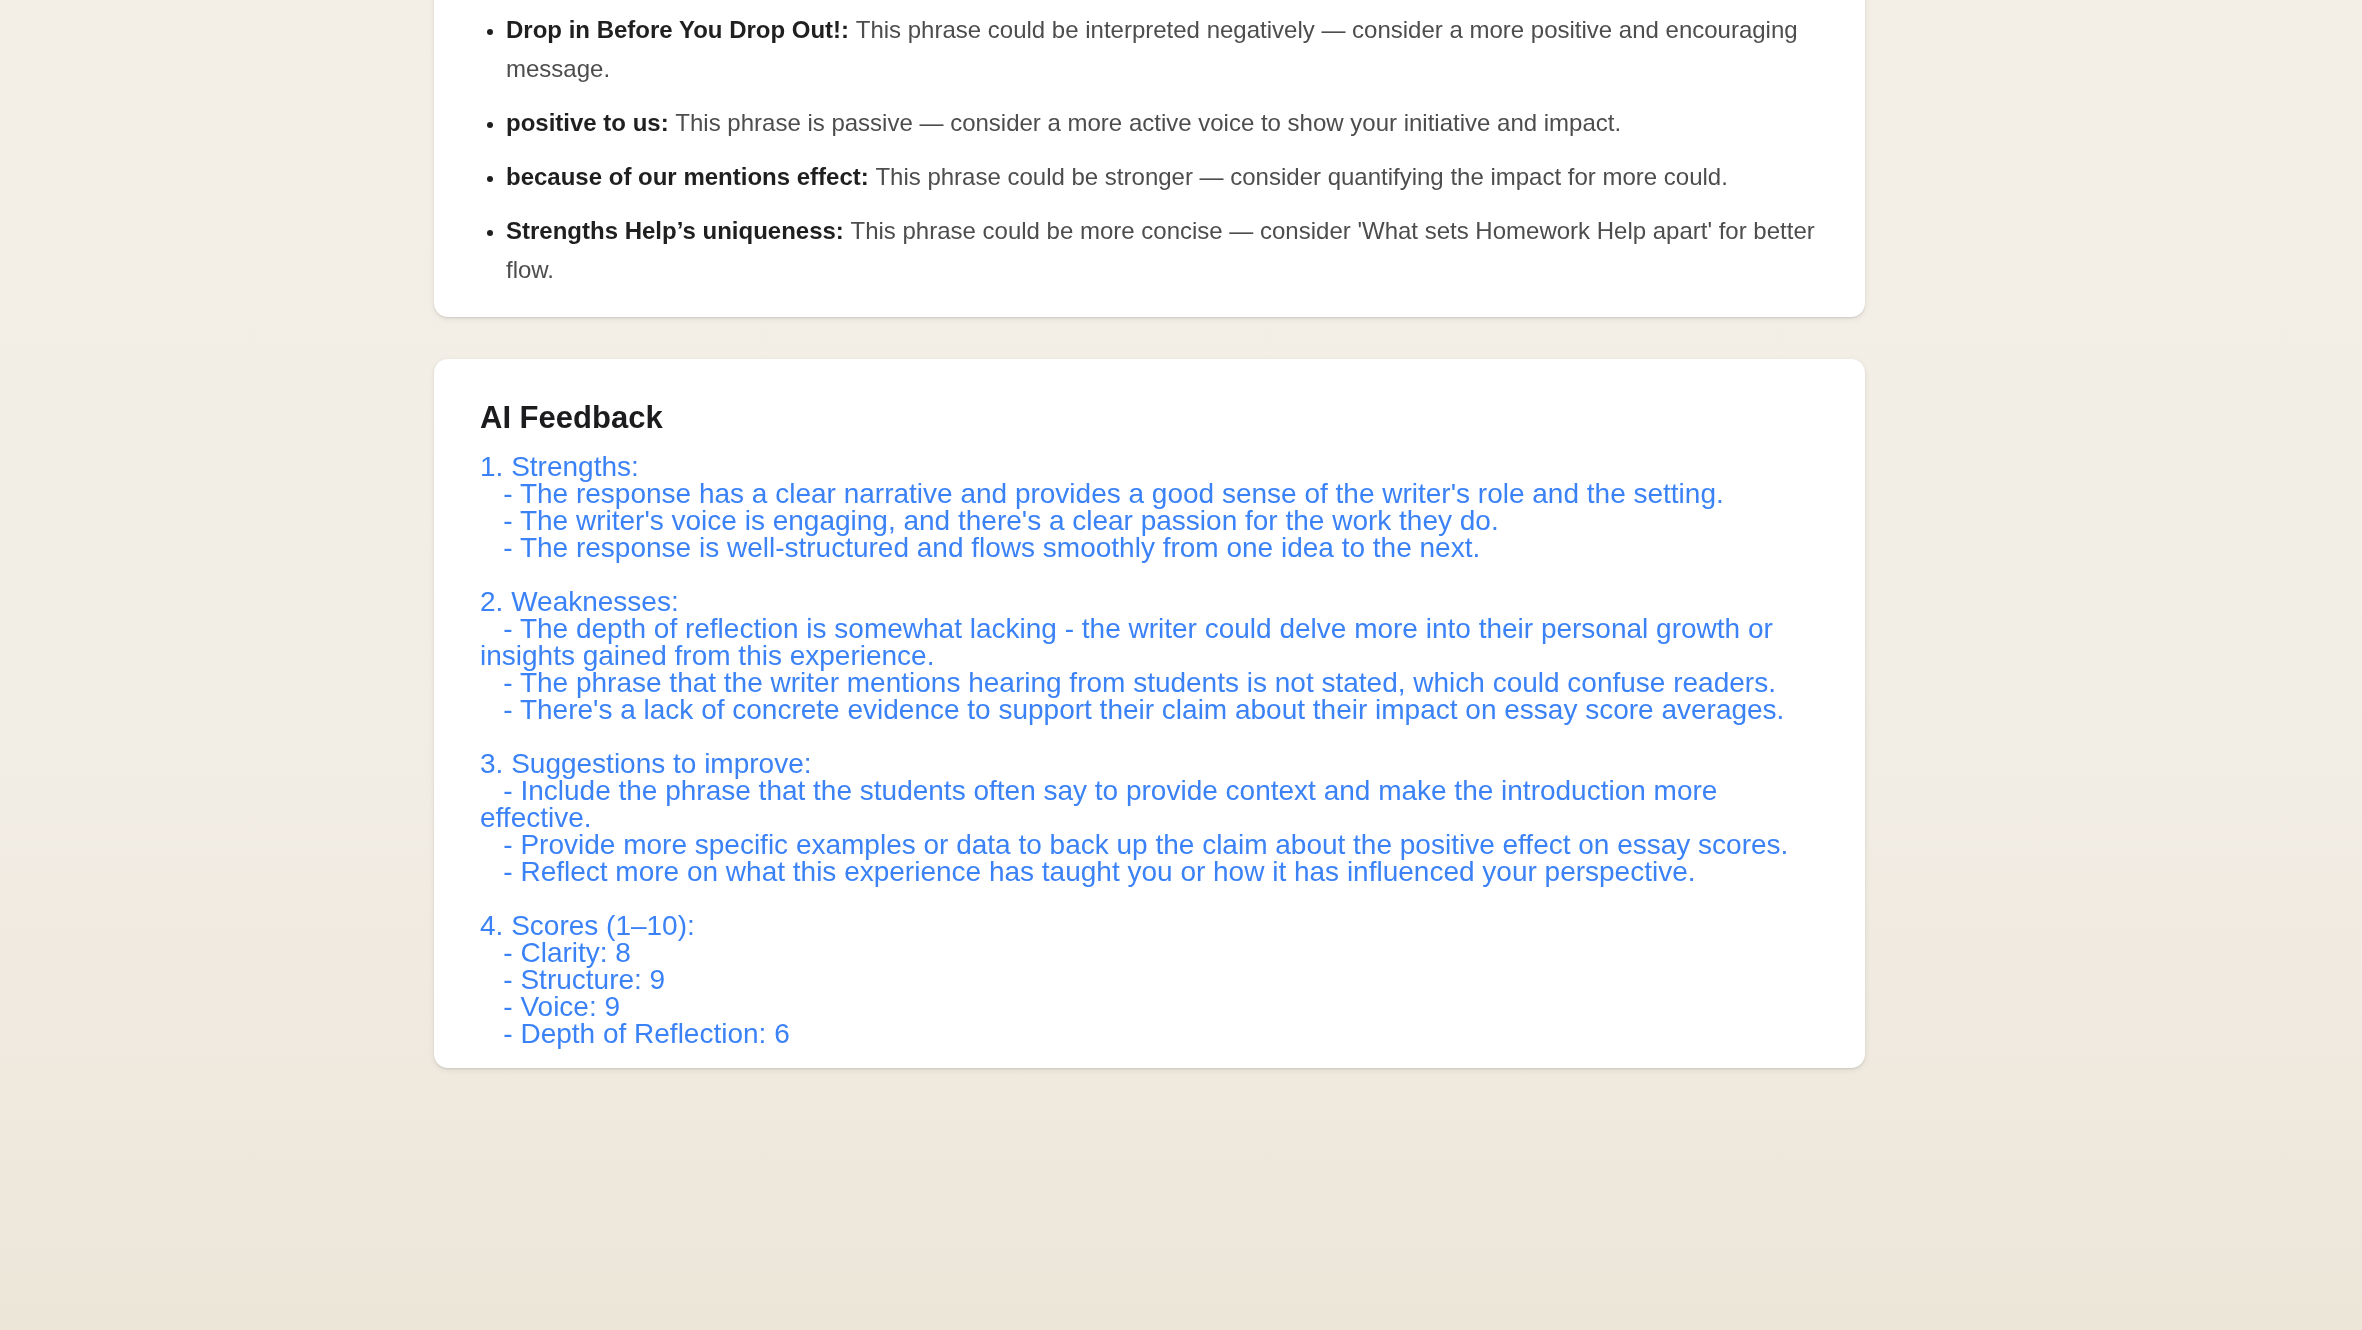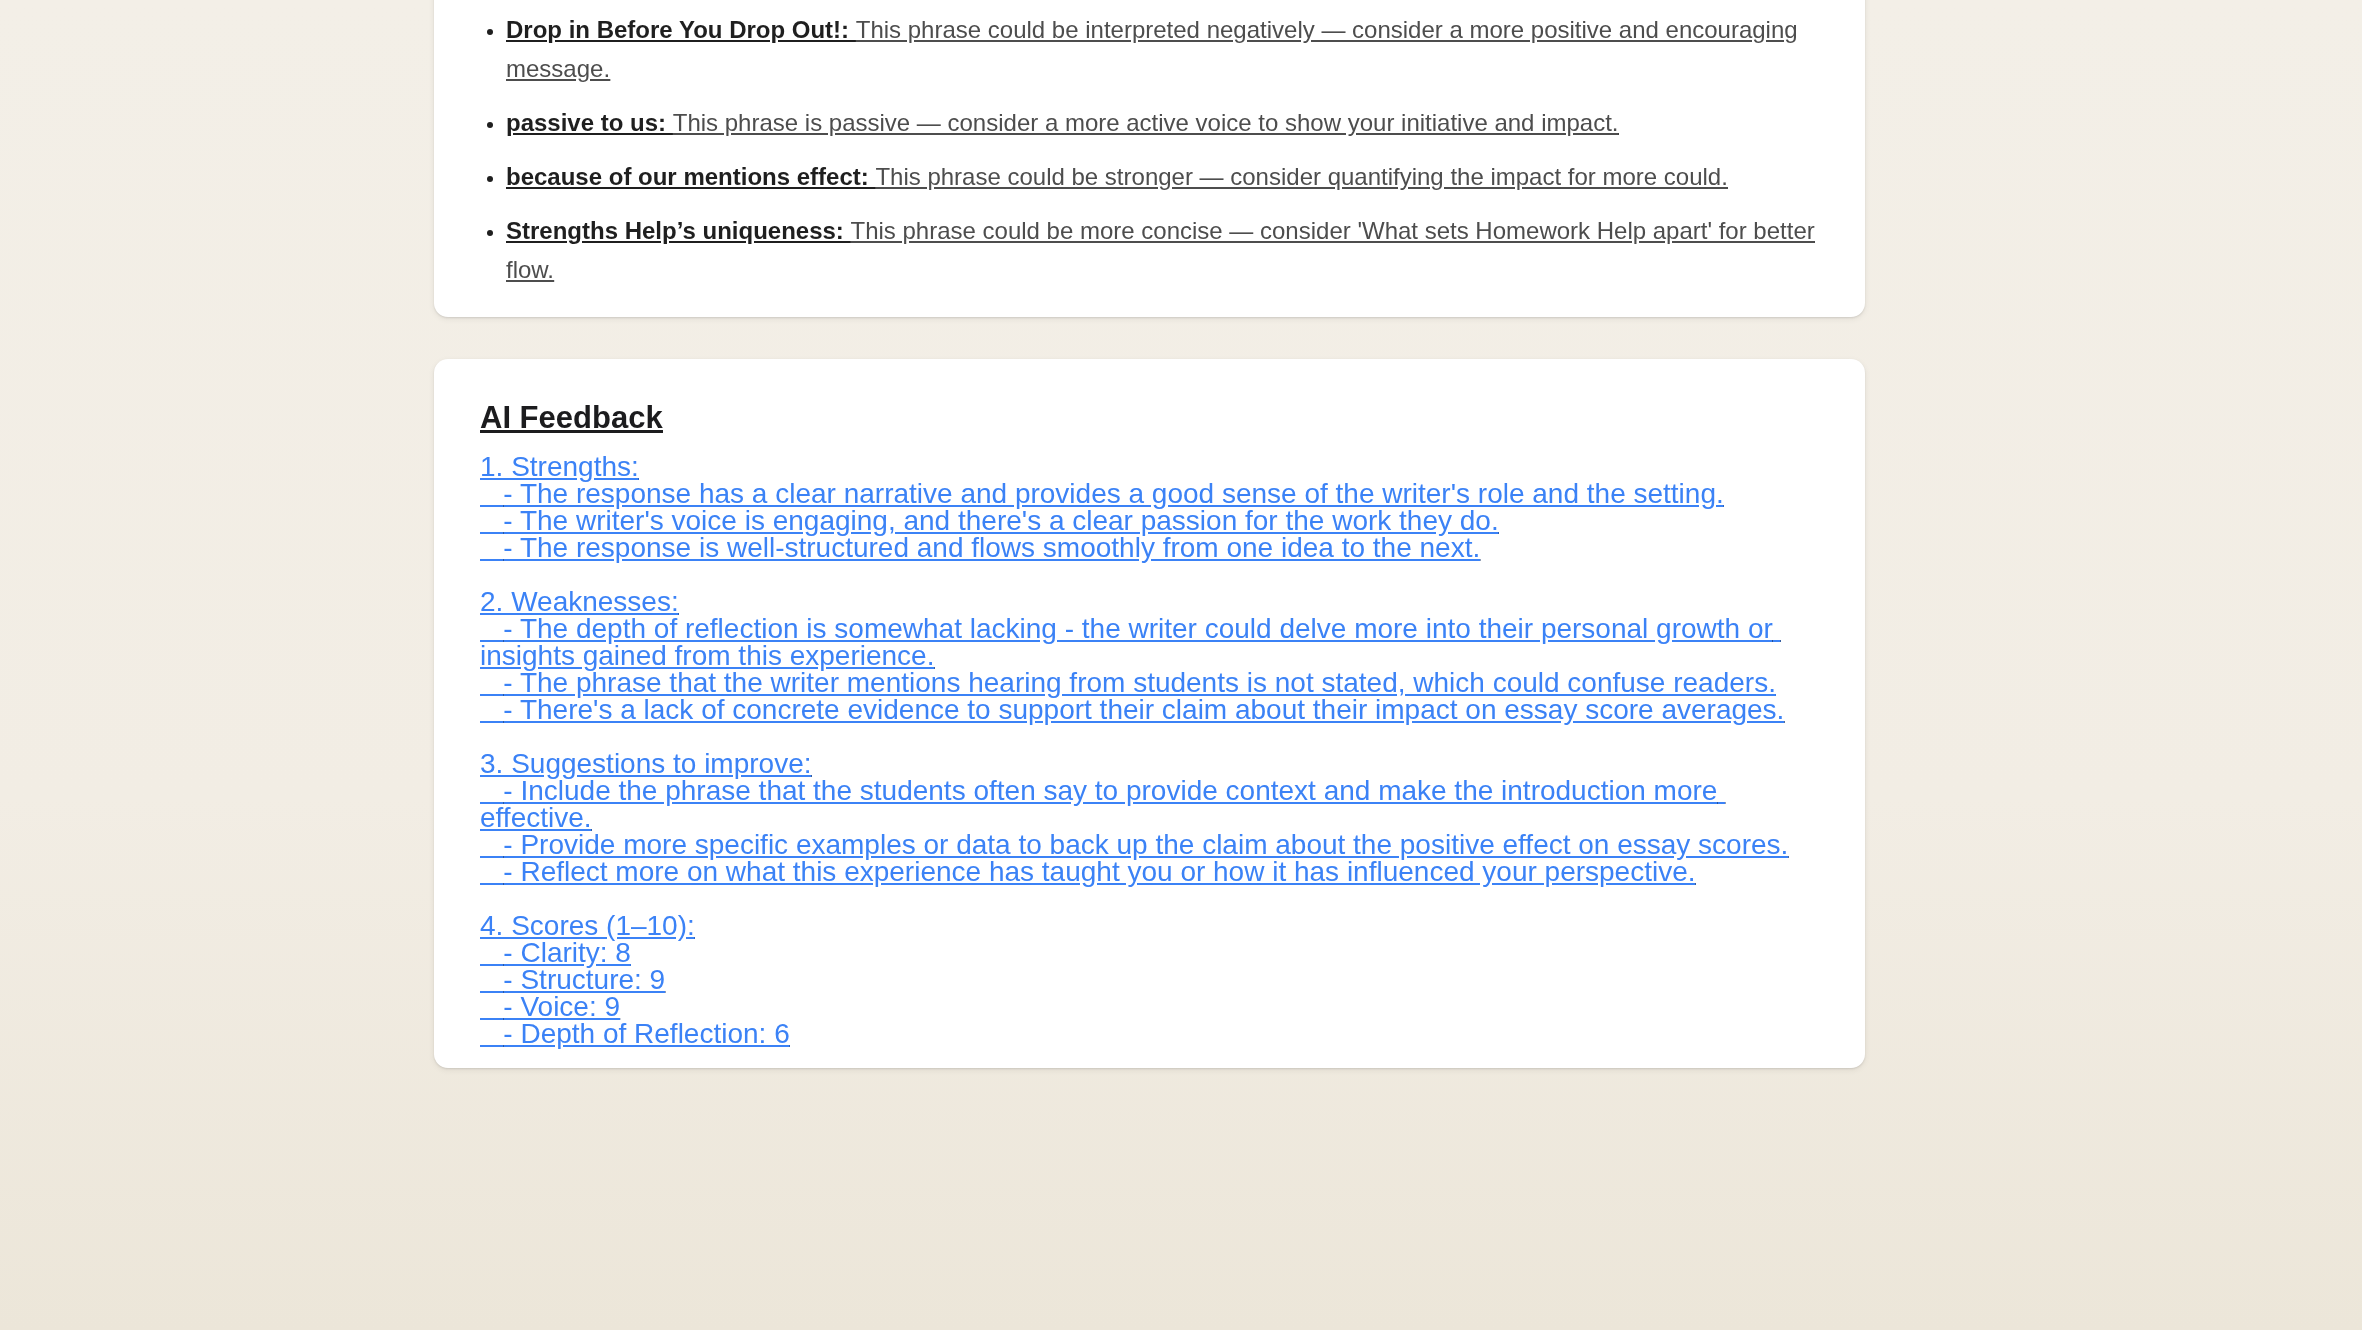--- a/index.html
+++ b/index.html
@@ -1,15 +1,15 @@
 <!DOCTYPE html>
 <html><head>
 <meta charset="utf-8">
 <style>
-  * { margin: 0; padding: 0; box-sizing: border-box; text-decoration: underline; }
+  * { margin: 0; padding: 0; box-sizing: border-box; }
   html, body { width: 2362px; height: 1330px; }
   body {
     font-family: "Liberation Sans", "DejaVu Sans", sans-serif;
     background: linear-gradient(180deg, #f3efe7 0%, #f2ede4 60%, #ece6d9 100%);
     overflow: hidden;
     position: relative;
   }
   .content-column {
     position: absolute;
     left: 434px;
@@ -68,21 +68,21 @@
 
 <div class="content-column">
 
   <div class="card card-suggestions">
     <ul class="suggestion-list">
       <li>
         <span class="suggestion-label">Drop in Before You Drop Out!: </span>
         <span>This phrase could be interpreted negatively — consider a more positive and encouraging message.</span>
       </li>
       <li>
-        <span class="suggestion-label">passive to us: </span>
+        <span class="suggestion-label">positive to us: </span>
         <span>This phrase is passive — consider a more active voice to show your initiative and impact.</span>
       </li>
       <li>
         <span class="suggestion-label">because of our mentions effect: </span>
         <span>This phrase could be stronger — consider quantifying the impact for more could.</span>
       </li>
       <li>
         <span class="suggestion-label">Strengths Help’s uniqueness: </span>
         <span>This phrase could be more concise — consider 'What sets Homework Help apart' for better flow.</span>
       </li>

